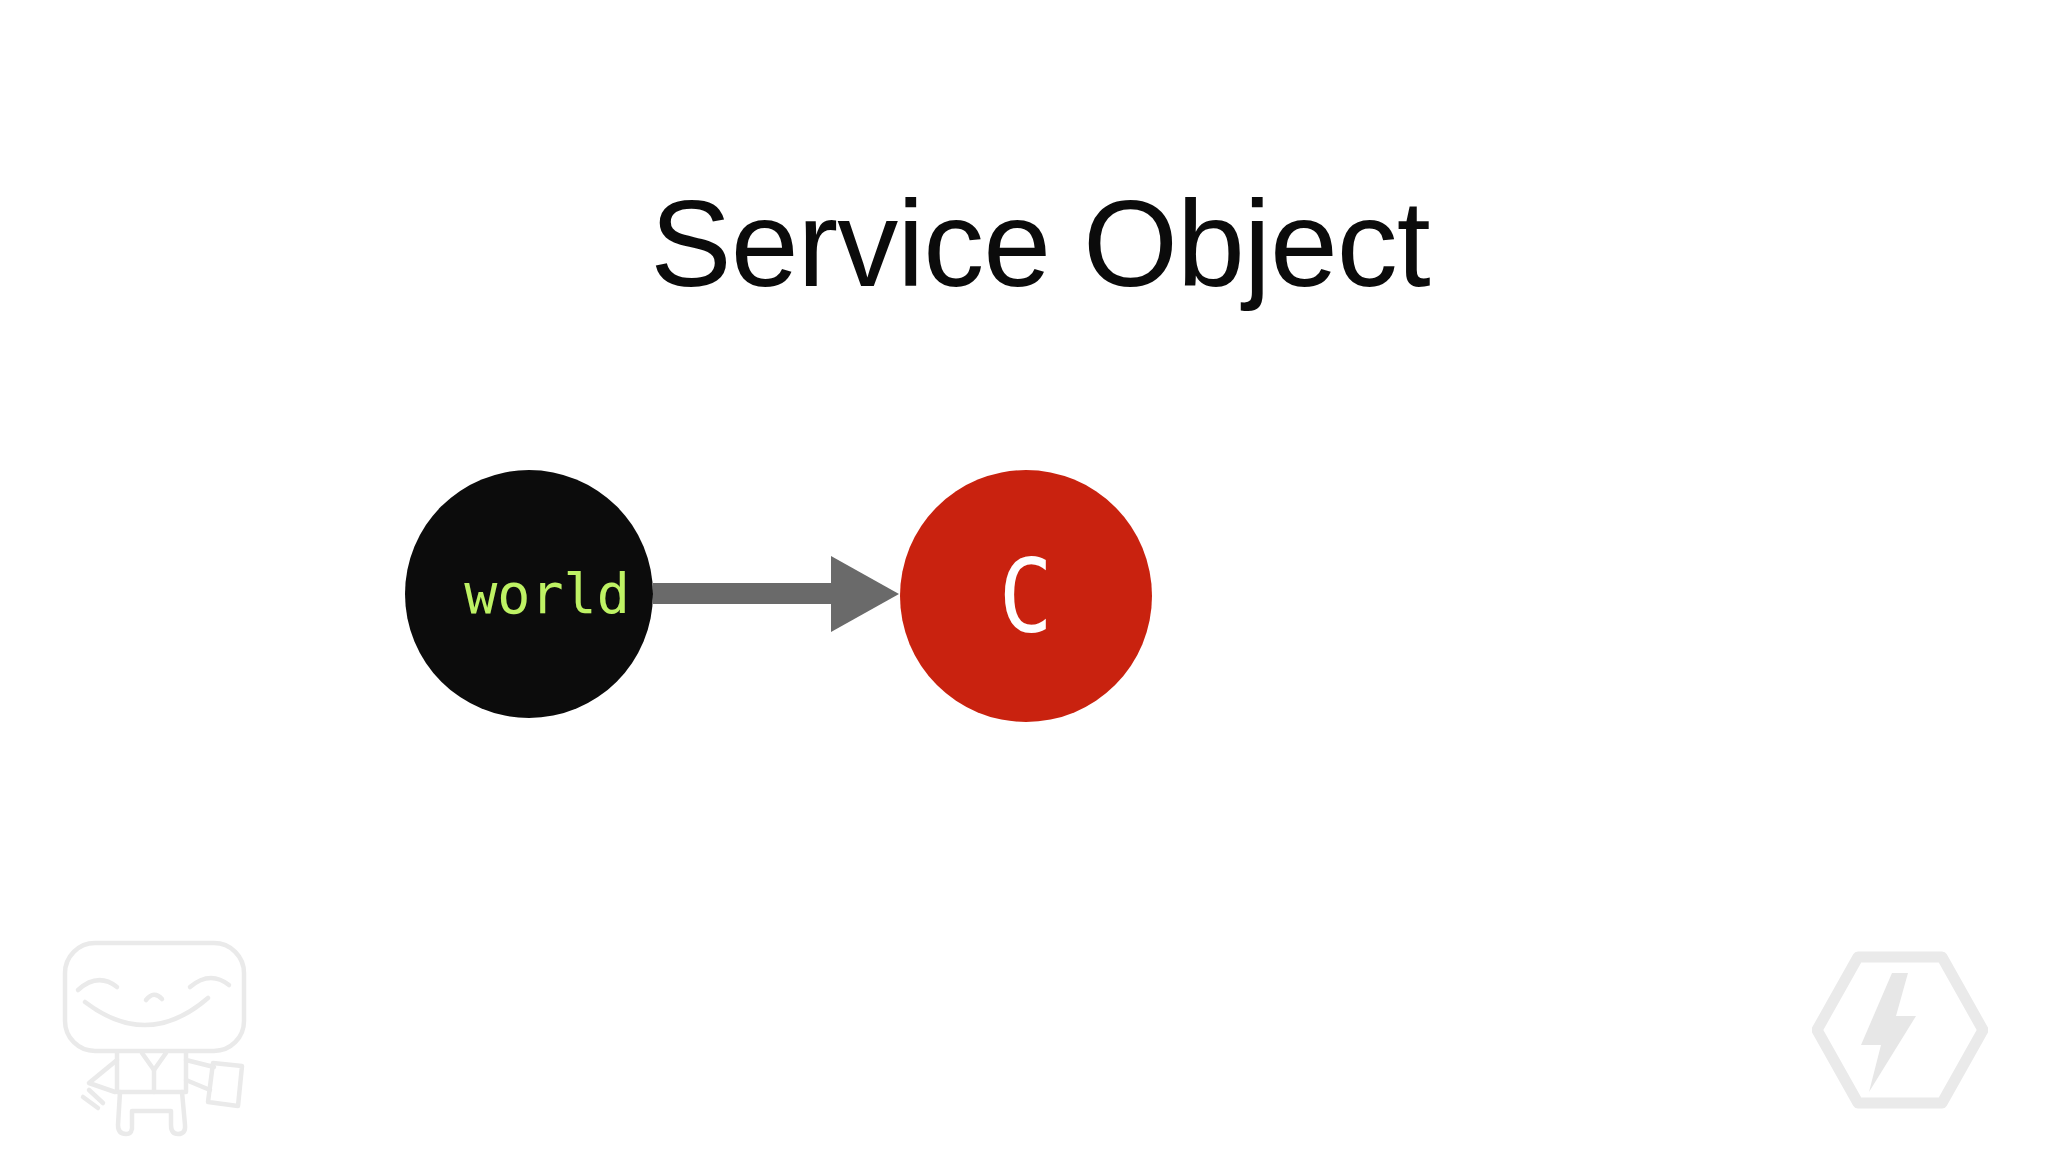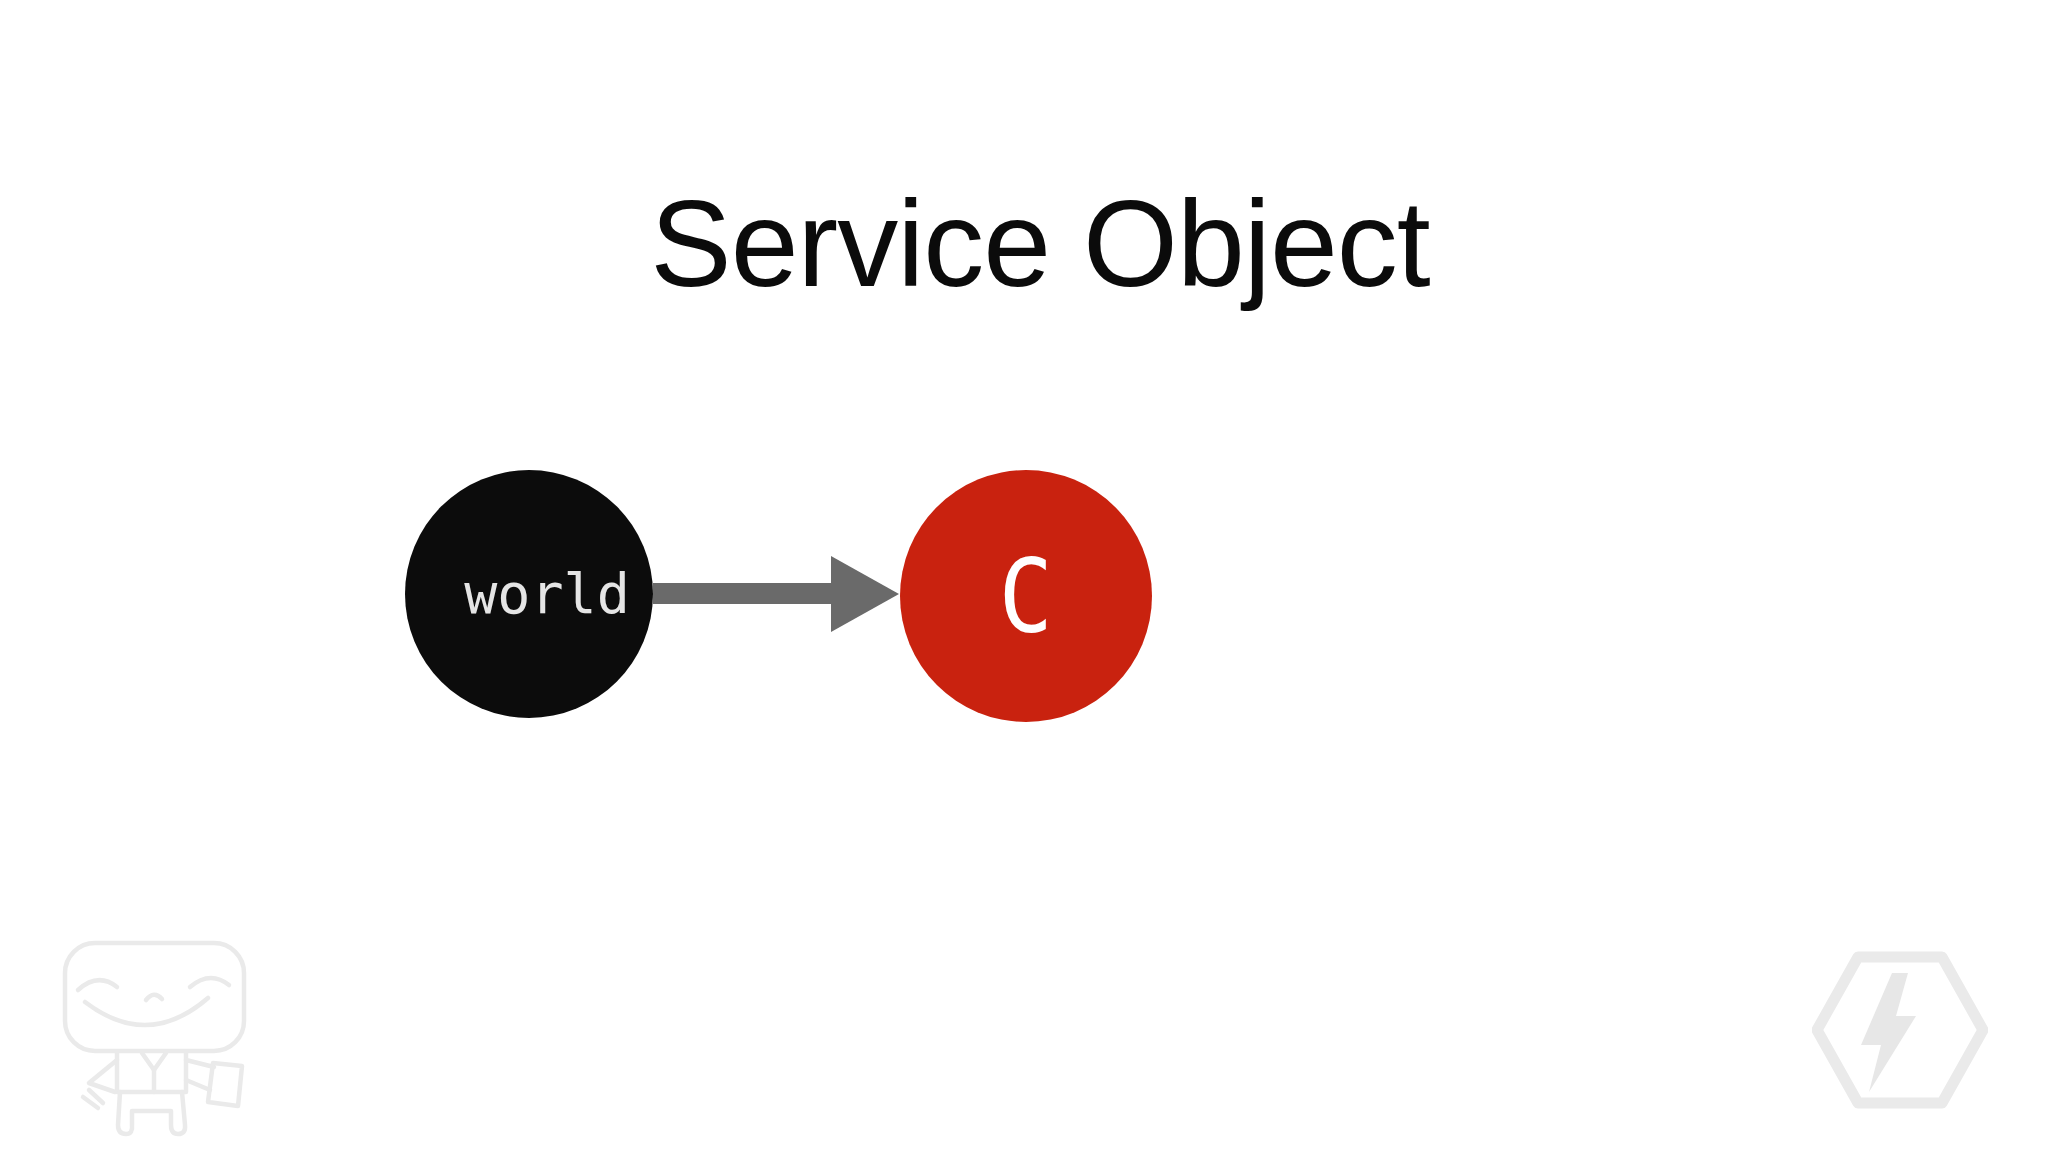--- a/index.html
+++ b/index.html
@@ -75,21 +75,21 @@
   }
 </style>
 </head>
 <body>
 
 <div class="slide">
 
   <h1 class="slide-title" style="color: rgb(11, 11, 11); padding-left: 16px;">Service Object</h1>
 
   <div class="node node-world" style="background-color: rgb(12, 12, 12);">
-    <span class="node-label" style="color: #e5e5e5; margin-left: 36px;">world</span>
+    <span class="node-label" style="color: #bef264; margin-left: 36px;">world</span>
   </div>
 
   <svg class="edge-arrow" width="255" height="90" viewBox="0 0 255 90">
     <rect x="3" y="33" width="180" height="21" style="fill: rgb(106, 106, 106);"></rect>
     <polygon points="181,6 249,44 181,82" style="fill: rgb(106, 106, 106);"></polygon>
   </svg>
 
   <div class="node node-c" style="background-color: rgb(201, 34, 15);">
     <span class="node-label" style="color: rgb(255, 255, 255);">C</span>
   </div>

